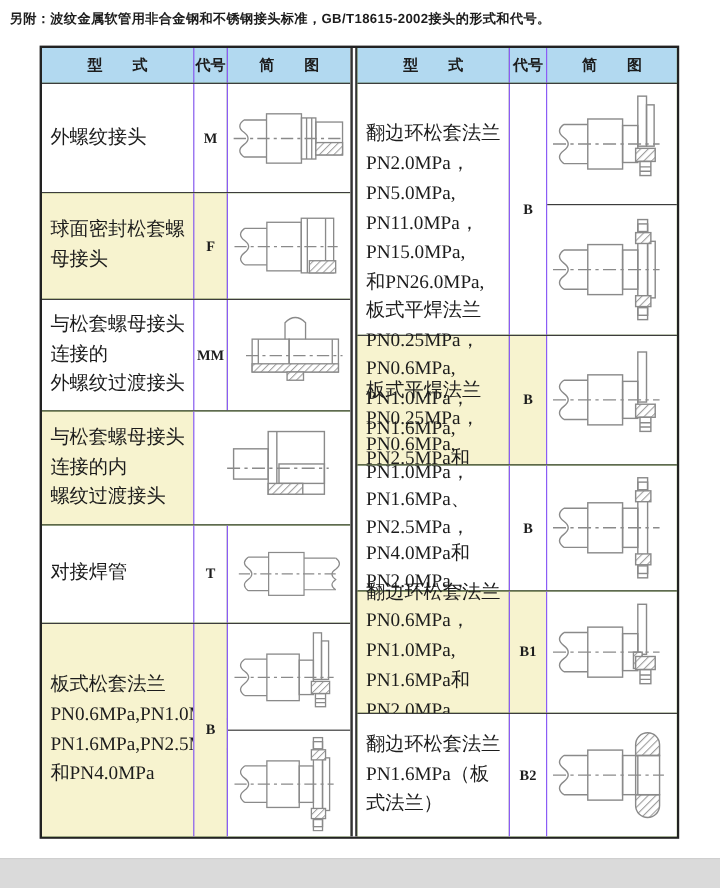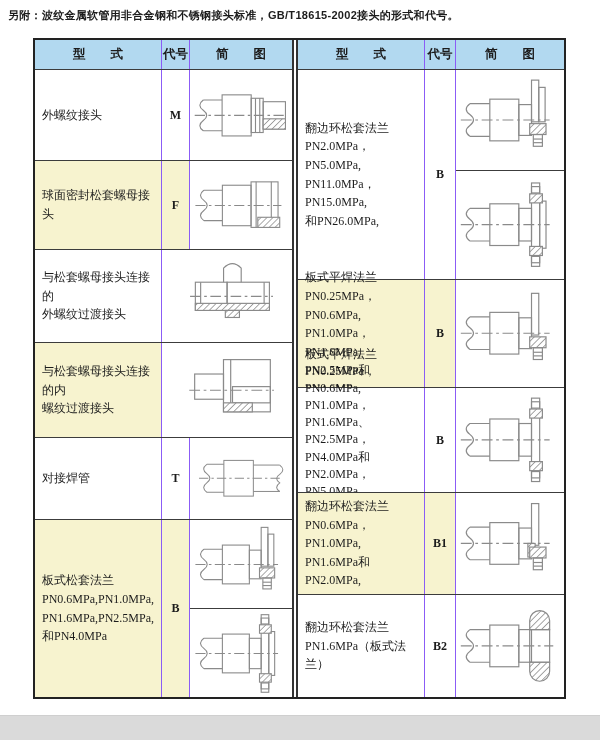--- a/index.html
+++ b/index.html
@@ -23,21 +23,21 @@
   .mid{width:2px;background:#fff;border-left:2px solid #333;border-right:2px solid #333;}
   .row{display:flex;border-top:1px solid #3c3c3c;box-sizing:border-box;}
   .half .row:first-child{border-top:none;}
   .cell{
     box-sizing:border-box;border-left:1px solid #8b5cf6;
     display:flex;align-items:center;justify-content:center;background:#fff;
   }
   .cell:first-child{border-left:none;}
   .cell.type{
     justify-content:flex-start;padding:4px 4px 4px 7px;
-    font-size:12px;line-height:1.55;white-space:pre-line;text-align:left;
+    font-size:16px;line-height:1.55;white-space:pre-line;text-align:left;
   }
   .cell.type.tight{line-height:1.42;}
   .half.left .cell.type,.half.right .cell.type{width:126px;flex:none;}
   .half.left .cell.code{width:28px;flex:none;}
   .half.right .cell.code{width:31px;flex:none;}
   .cell.code{font-size:12px;font-weight:600;}
   .cell.diag{flex:1;flex-direction:column;align-items:stretch;padding:0;text-align:right;}
   .sub{flex:1;display:flex;align-items:center;justify-content:center;overflow:hidden;}
   .sub + .sub{border-top:1px solid #3c3c3c;}
   .yellow .cell.type,.yellow .cell.code{background:#f7f3cf;}
@@ -119,20 +119,21 @@
                 </g>
               </svg>
             </div>
           </div>
         </div>
     </div>
 
     <div class="row" style="height:93px">
       <div class="cell type">与松套螺母接头连接的
 外螺纹过渡接头</div>
+      <div class="cell code">MM</div>
       <div class="cell diag">
           <div class="sub">
             <div class="dwrap">
               <svg viewBox="0 0 112 96" preserveAspectRatio="xMidYMid meet">
                 <defs>
                   <pattern id="h3" width="5" height="5" patternUnits="userSpaceOnUse" patternTransform="rotate(45)">
                     <rect width="5" height="5" fill="#fff"></rect>
                     <line x1="0" y1="0" x2="0" y2="5" stroke="#9c9c9c" stroke-width="2"></line>
                   </pattern>
                 </defs>

